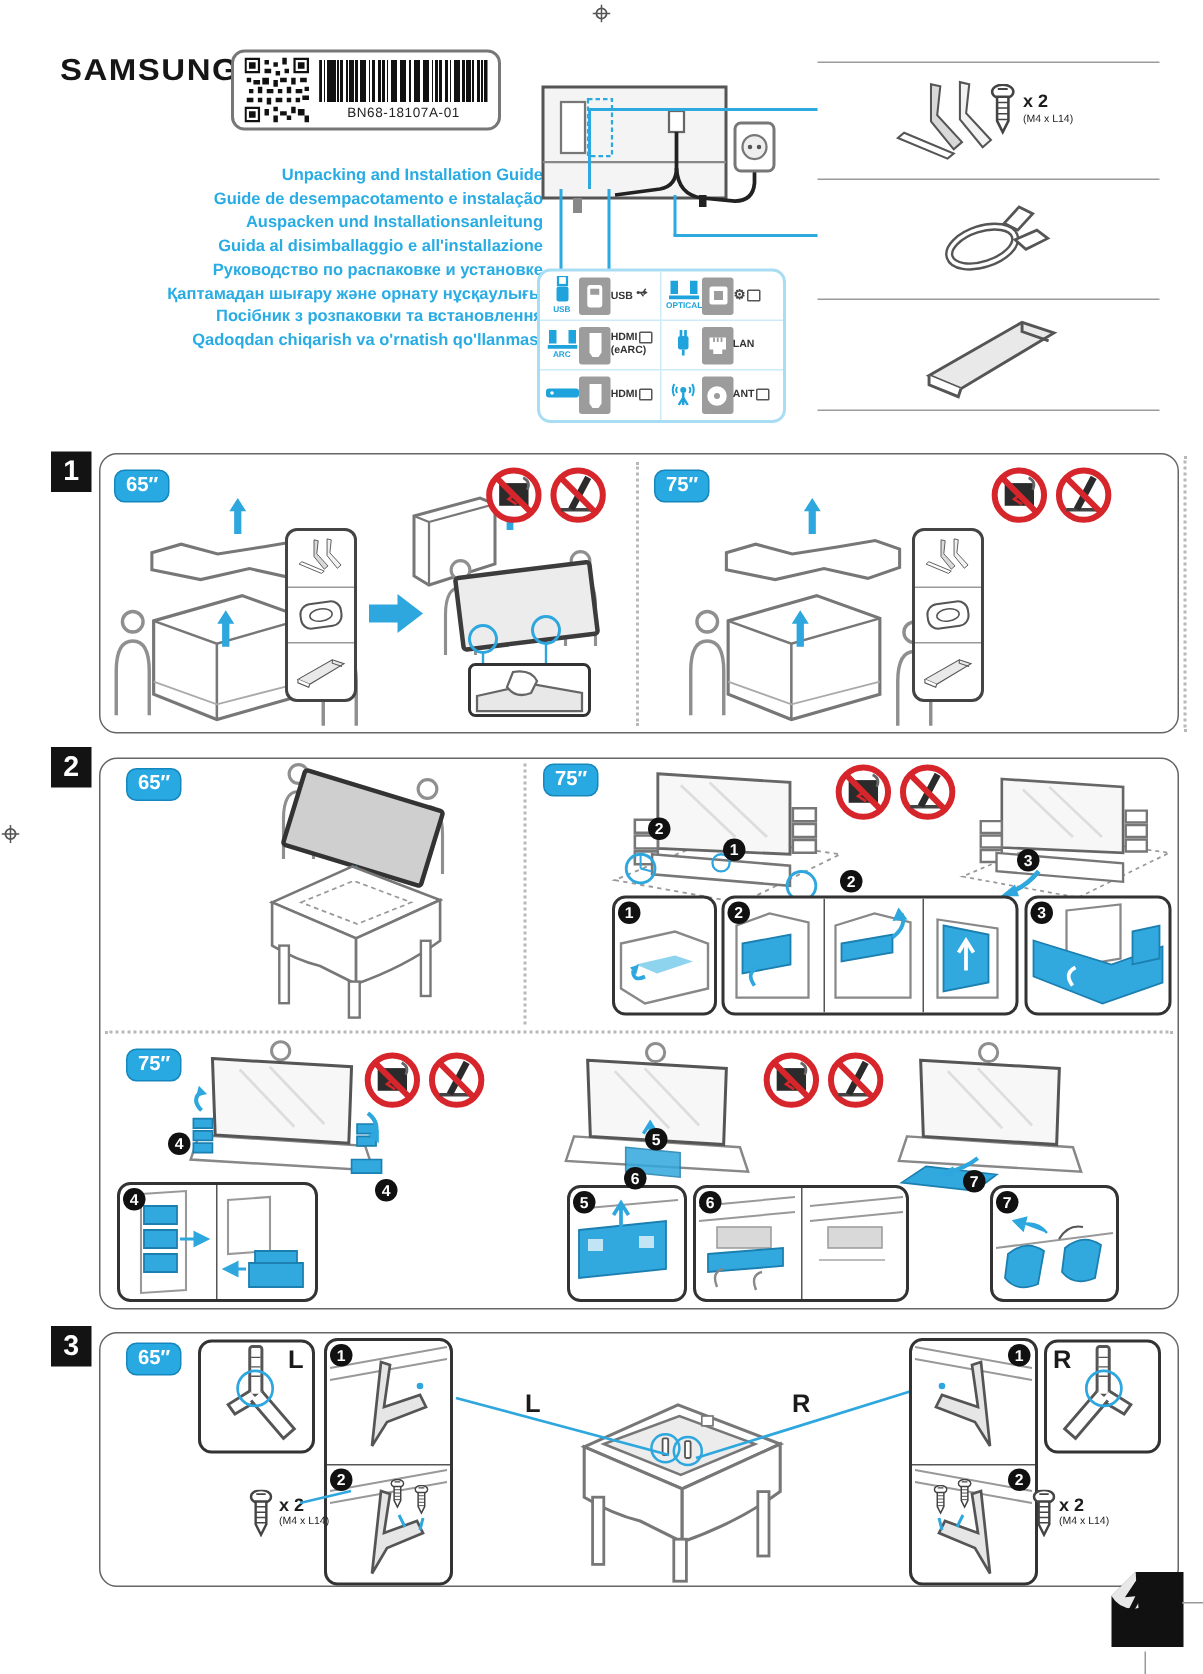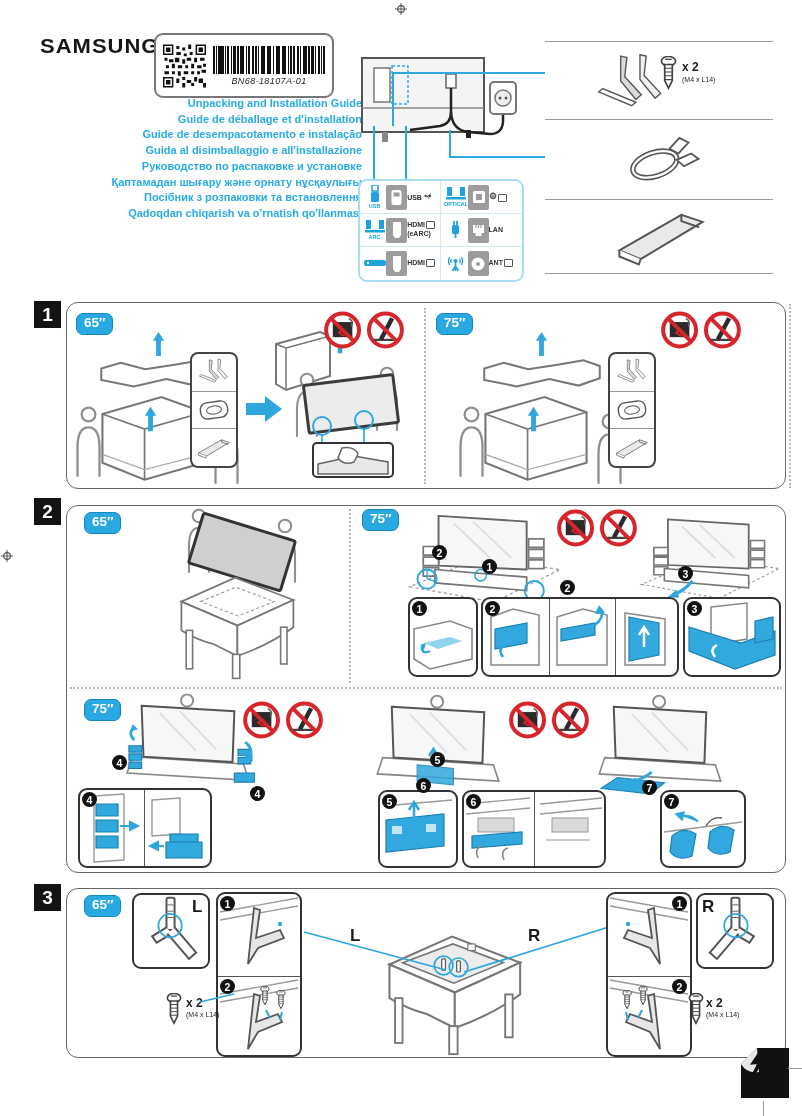--- a/index.html
+++ b/index.html
@@ -2,29 +2,29 @@
 <html><head>
 <meta charset="utf-8">
 <style>
   html,body{margin:0;padding:0;background:#e8e8e8;}
   .page{position:relative;width:802px;height:1116px;background:#fff;overflow:hidden;
         font-family:"Liberation Sans",sans-serif;color:#1a1a1a;}
   .abs{position:absolute;}
   
   .brand{position:absolute;left:40px;top:34px;font-size:22px;font-weight:bold;
          letter-spacing:1px;color:#161616;transform:scaleY(.92);}
-  .label-box{position:absolute;left:154px;top:33px;width:180px;height:65px;border:2px solid #777;
-             border-radius:9px;display:flex;align-items:center;gap:7px;padding:4px 7px;box-sizing:border-box;background:#fff;font-style:italic;}
+  .label-box{position:absolute;left:154px;top:33px;width:180px;height:54px;border:2px solid #777;
+             border-radius:9px;display:flex;align-items:center;gap:7px;padding:4px 7px;box-sizing:border-box;background:#fff;}
   .barcode-area{flex:1;display:flex;flex-direction:column;align-items:center;}
   .barcode{width:112px;height:28px;background-color:#fff;background-image:
      repeating-linear-gradient(90deg,#111 0 1px,transparent 1px 3px),
      repeating-linear-gradient(90deg,#111 0 2px,transparent 2px 7px),
      repeating-linear-gradient(90deg,#111 0 1px,transparent 1px 5px);}
   .part-number{font-size:9px;margin-top:2px;letter-spacing:.4px;color:#222;}
-  .titles{position:absolute;left:62px;top:96px;width:300px;text-align:right;
+  .titles{position:absolute;left:62px;top:110px;width:300px;text-align:right;
           color:#29ace4;font-weight:bold;font-size:11px;line-height:15.7px;}
   .bline{position:absolute;background:#2da9e0;}
   .hl{position:absolute;background:#9b9b9b;height:1px;}
   
   .port-panel{position:absolute;left:358px;top:179px;width:166px;height:103px;border:2px solid #a8ddf3;
               border-radius:9px;box-sizing:border-box;display:grid;grid-template-columns:1fr 1fr;
               grid-template-rows:1fr 1fr 1fr;background:#fff;overflow:hidden;}
   .pcell{display:flex;align-items:center;justify-content:space-between;padding:2px 3px;
          border-bottom:1px solid #cdeaf7;border-right:1px solid #cdeaf7;min-width:0;}
   .pcell:nth-child(2n){border-right:none;}
@@ -169,22 +169,22 @@
       <path fill="#111" d="M2 2h3v3H2zM24 2h3v3h-3zM2 24h3v3H2zM9 1h2v2H9zM13 2h2v2h-2zM17 0h2v3h-2zM9 5h3v2H9zM14 6h2v2h-2zM18 5h2v2h-2zM1 9h2v2H1zM4 10h3v2H4zM8 9h3v3H8zM13 10h2v3h-2zM16 9h3v2h-3zM21 9h2v3h-2zM25 9h3v2h-3zM2 14h2v2H2zM6 13h2v3H6zM10 14h3v2h-3zM15 14h2v2h-2zM19 13h2v3h-2zM23 14h3v2h-3zM27 13h2v2h-2zM1 18h3v2H1zM6 18h2v2H6zM10 18h2v3h-2zM14 18h3v2h-3zM19 18h2v2h-2zM23 18h2v2h-2zM26 17h3v2h-3zM9 23h2v3H9zM13 22h2v2h-2zM16 24h3v2h-3zM21 22h2v3h-2zM24 23h3v3h-3zM13 26h2v3h-2zM19 26h2v2h-2zM27 26h2v3h-2z"></path>
     </svg>
     <div class="barcode-area">
       <div class="barcode"></div>
       <div class="part-number">BN68-18107A-01</div>
     </div>
   </div>
 
   <div class="titles">
     <div>Unpacking and Installation Guide</div>
-    <div>Guide de déballage et d'installation</div>
     <div>Guide de desempacotamento e instalação</div>
+    <div>Auspacken und Installationsanleitung</div>
     <div>Guida al disimballaggio e all'installazione</div>
     <div>Руководство по распаковке и установке</div>
     <div>Қаптамадан шығару және орнату нұсқаулығы</div>
     <div>Посібник з розпаковки та встановлення</div>
     <div>Qadoqdan chiqarish va o'rnatish qo'llanmasi</div>
   </div>
 
   <svg class="abs" style="left:340px;top:46px" width="205" height="132" viewBox="0 0 205 132">
     <rect x="22" y="12" width="122" height="74" fill="#f4f4f4" stroke="#555" stroke-width="2"></rect>
     <path d="M22 62 h122" stroke="#888" stroke-width="1.5"></path>

